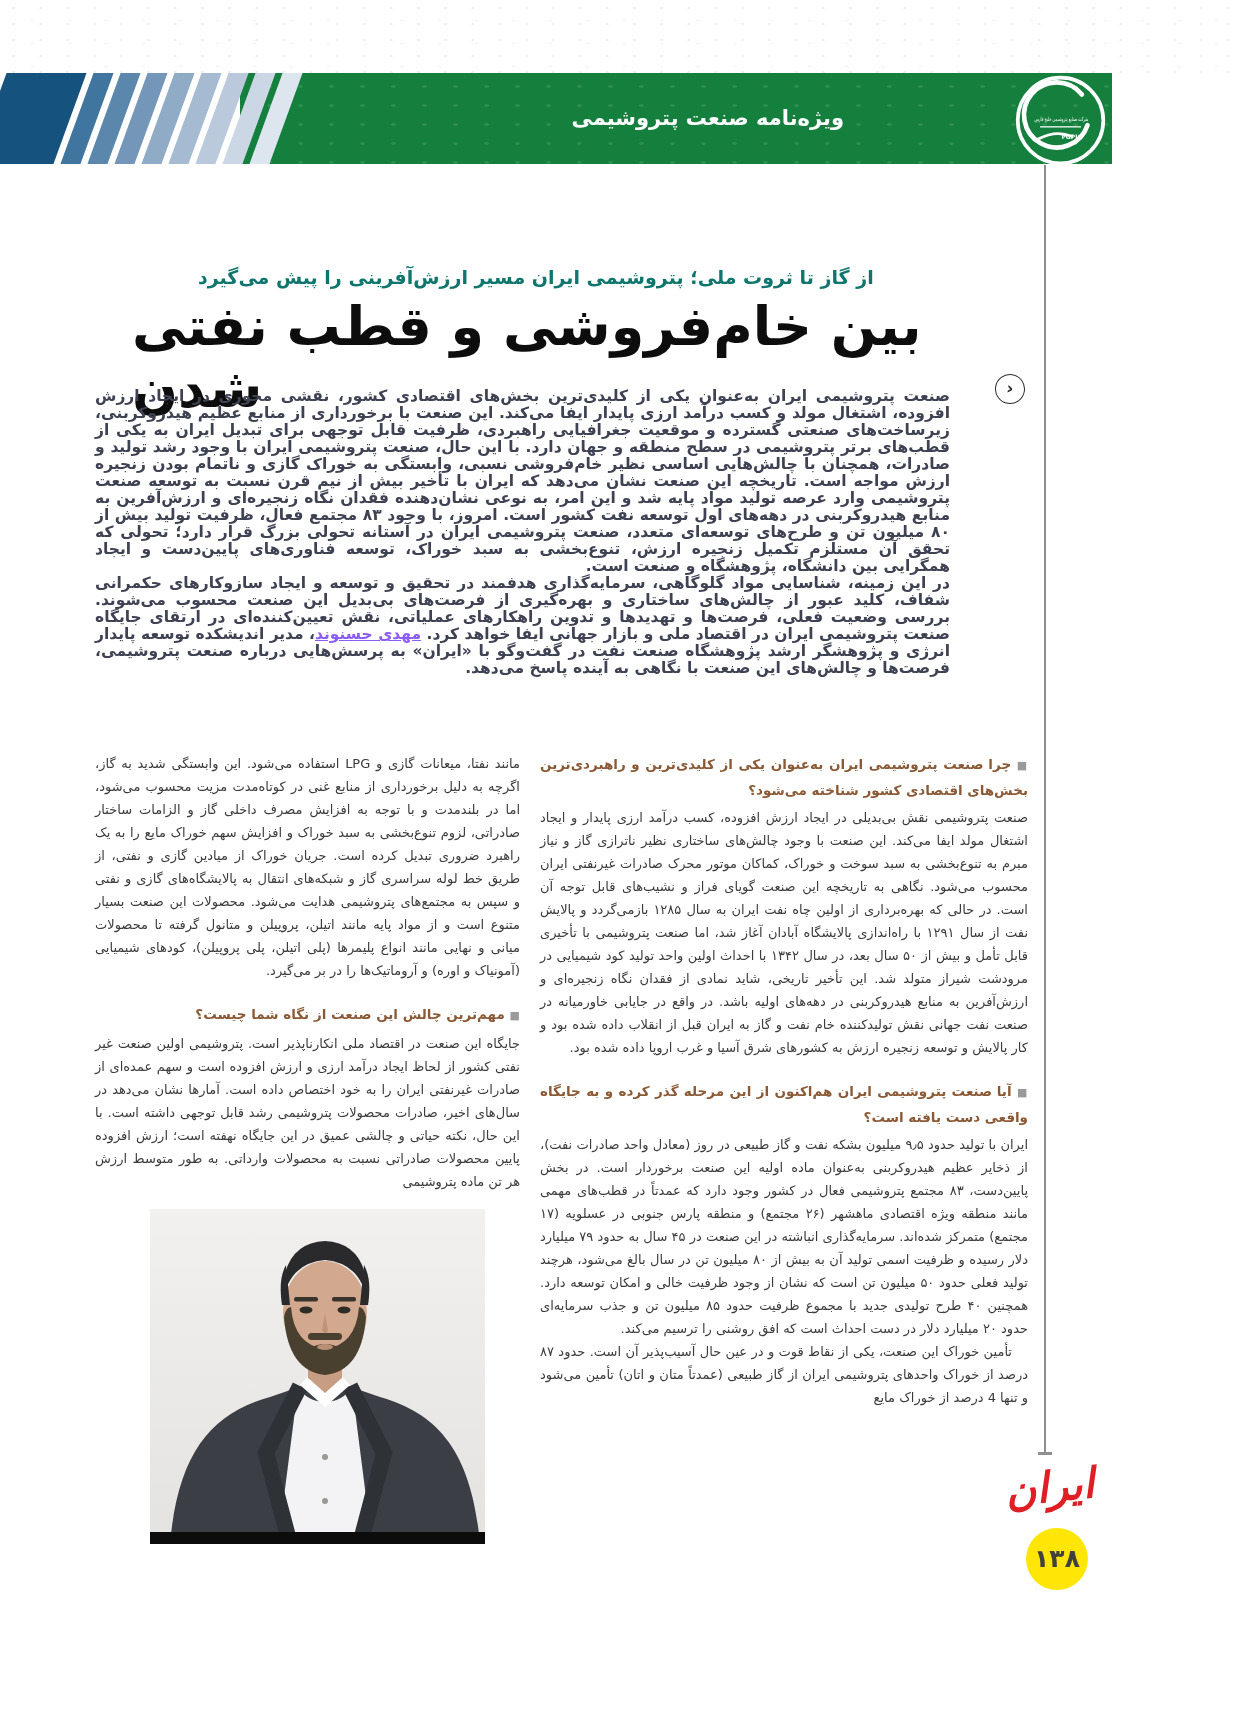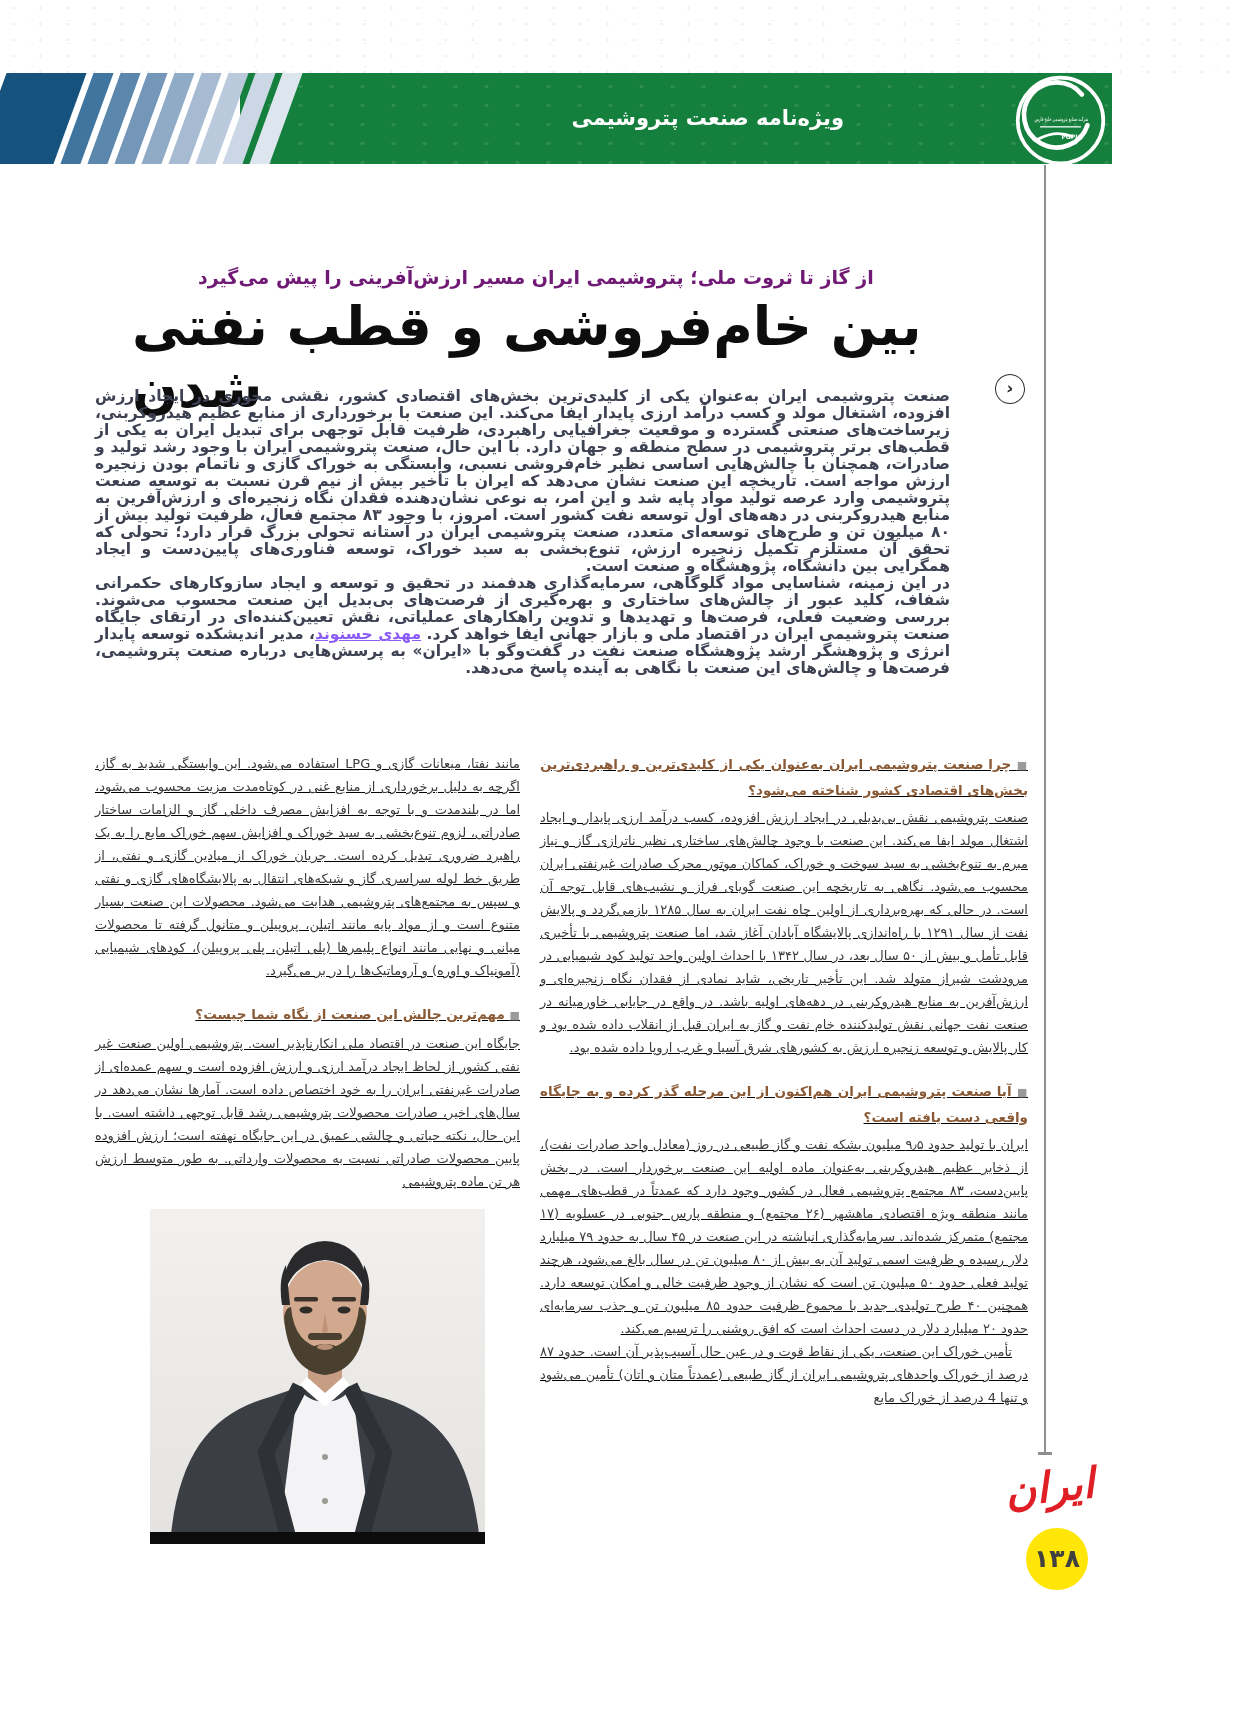--- a/index.html
+++ b/index.html
@@ -42,40 +42,40 @@
     position:absolute;right:268px;top:0;height:91px;line-height:91px;
     color:#ffffff;font-size:21px;font-weight:bold;
   }
   .pgpic-logo{position:absolute;left:1014px;top:1px;width:93px;height:93px;}
   
   .vline{position:absolute;left:1044px;top:165px;width:2px;height:1290px;background:#8f8f8f;}
   .vline::after{content:"";position:absolute;bottom:0;left:-6px;width:14px;height:3px;background:#8f8f8f;}
   
   .kicker{
     position:absolute;right:222px;top:266px;width:830px;
-    text-align:left;color:#701a75;font-size:19px;font-weight:bold;
+    text-align:left;color:#0f766e;font-size:19px;font-weight:bold;
   }
   .headline{
     position:absolute;right:218px;top:296px;width:900px;margin:0;
     text-align:left;color:#0d0d0d;font-size:54px;font-weight:bold;line-height:1.15;
   }
   
   .lead-mark{
     position:absolute;right:225px;top:374px;width:28px;height:28px;border-radius:50%;
     border:1.6px solid #2b2b2b;color:#2b2b2b;text-align:center;line-height:26px;
     font-size:17px;font-weight:bold;transform:rotate(8deg);
   }
   .intro{position:absolute;right:300px;top:388px;width:855px;}
   .intro p{
     margin:0;text-align:justify;font-size:15.5px;line-height:17px;
     font-weight:bold;color:#3e4253;
   }
   .author{color:#8b5cf6;text-decoration:underline;cursor:pointer;}
   
-  .col{position:absolute;top:752px;text-decoration:underline;}
+  .col{position:absolute;top:752px;}
   .col-right{right:222px;width:488px;}
   .col-left{left:95px;width:425px;}
   .col p{margin:0;text-align:justify;font-size:13px;line-height:23px;color:#3b3b3b;}
   .col p.q{
     color:#8a5a36;font-weight:bold;font-size:13.5px;line-height:24px;margin:20px 0 4px 0;
   }
   .col p.q.first{margin-top:0;}
   .bullet{color:#9a9a9a;font-size:11px;}
   .indent{text-indent:16px;}
   

